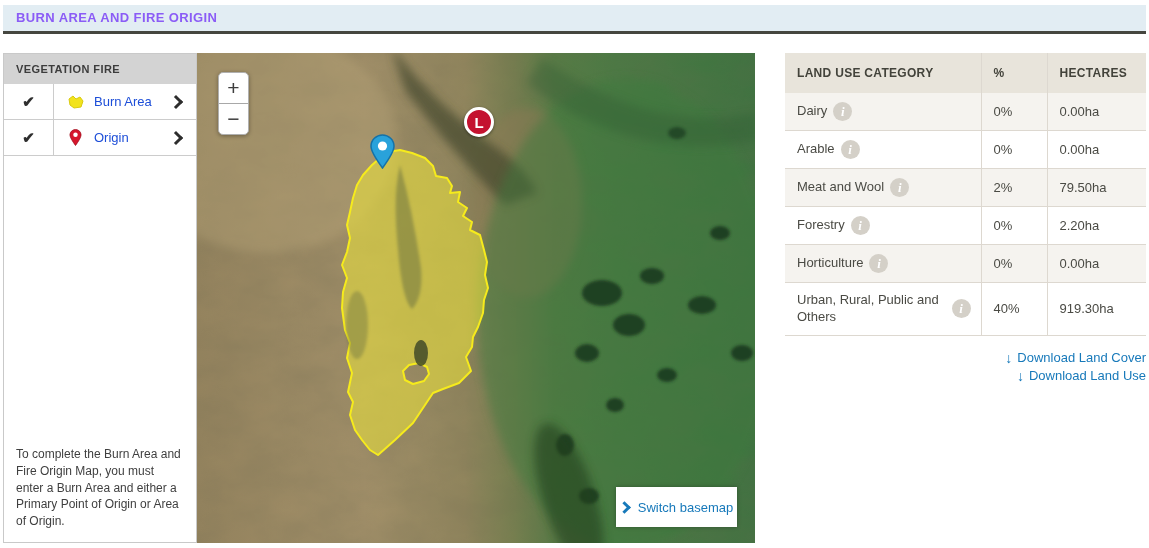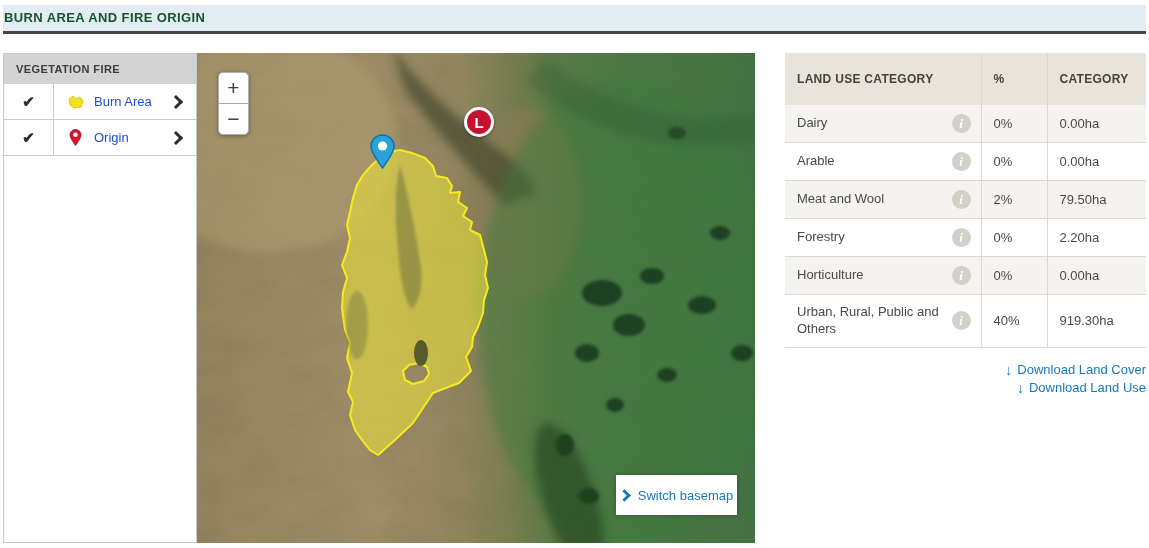--- a/index.html
+++ b/index.html
@@ -5,21 +5,21 @@
   html,body{margin:0;padding:0;}
   body{
     width:1149px;height:548px;overflow:hidden;background:#fff;
     font-family:"Liberation Sans",sans-serif;color:#4a4a44;position:relative;
   }
   .page{padding:5px 3px 0 3px;}
 
   
   .titlebar{
     background:#e2edf3;border-bottom:3px solid #45463f;height:26px;line-height:26px;
-    padding-left:1px;font-size:13px;font-weight:bold;color:#14532d;letter-spacing:.4px;
+    padding-left:13px;font-size:13px;font-weight:bold;color:#8b5cf6;letter-spacing:.4px;
   }
 
   
   .content{display:flex;margin-top:19px;}
 
   
   .sidebar{
     width:194px;height:490px;box-sizing:border-box;border:1px solid #c9c9c9;
     display:flex;flex-direction:column;background:#fff;flex:none;
   }
@@ -51,41 +51,41 @@
   .zbtn{height:30px;display:flex;align-items:center;justify-content:center;font-size:21px;color:#3e3e3e;cursor:pointer;user-select:none;}
   .zbtn.zout{border-top:1px solid #a8a8a8;}
   .marker-pin{position:absolute;left:173px;top:81px;width:25px;height:35px;cursor:pointer;}
   .marker-origin{
     position:absolute;left:267px;top:54px;width:30px;height:30px;border-radius:50%;
     background:#c41230;border:3px solid #fff;box-sizing:border-box;display:flex;align-items:center;
     justify-content:center;color:#fff;font-weight:bold;font-size:15px;cursor:pointer;
     box-shadow:0 1px 3px rgba(0,0,0,.45);
   }
   .basemap-btn{
-    position:absolute;right:18px;bottom:28px;width:121px;height:40px;background:#fff;
+    position:absolute;right:18px;bottom:16px;width:121px;height:40px;background:#fff;
     display:flex;align-items:center;justify-content:center;gap:9px;font-size:13px;color:#1779ba;
     box-shadow:0 0 4px rgba(0,0,0,.3);cursor:pointer;
   }
   .chev-blue{width:6px;height:6px;border-top:3px solid #1779ba;border-right:3px solid #1779ba;transform:rotate(45deg);flex:none;}
 
   
   .table-panel{width:361px;margin-left:30px;flex:none;}
   table{width:100%;border-collapse:collapse;font-size:13px;color:#4a4a44;table-layout:fixed;}
   col.c-cat{width:196px;} col.c-pct{width:66px;} col.c-ha{width:99px;}
   thead th{
     background:#e8e4db;font-size:12px;font-weight:bold;color:#43433b;text-align:left;
-    height:52px;padding:0 0 0 12px;letter-spacing:.3px;
+    height:40px;padding:0 0 0 12px;letter-spacing:.3px;
   }
   tbody td{border-bottom:1px solid #ddd8d0;padding:9px 0 9px 12px;vertical-align:middle;}
   .b-pct,.b-ha{border-left:1px solid #ddd8d0;}
   tbody tr:nth-child(odd){background:#f5f3ef;}
   tbody tr.total-row{background:#fff;}
   tbody tr.total-row td{border-bottom:3px solid #45463f;}
   td.cat{padding-right:10px;}
-  .cat-inner{display:flex;align-items:center;justify-content:space-between;gap:6px;}
+  .cat-inner{display:flex;align-items:center;gap:6px;}
   .cat-label{line-height:1.3;}
   .info-icon{
     width:19px;height:19px;border-radius:50%;background:#d4d0c8;color:#fff;flex:none;
     display:flex;align-items:center;justify-content:center;cursor:pointer;
     font-family:"Liberation Serif",serif;font-style:italic;font-weight:bold;font-size:13px;
   }
   .dl{margin-top:13px;text-align:right;}
   .dl-link{
     display:inline-flex;align-items:center;gap:5px;color:#1779ba;font-size:13px;
     line-height:18px;cursor:pointer;text-decoration:none;
@@ -128,20 +128,21 @@
             <svg width="13" height="17" viewBox="0 0 25 35">
                 <path d="M12.5,1 C18.8,1 24,6 24,12.3 C24,17 18,26.5 12.5,34 C7,26.5 1,17 1,12.3 C1,6 6.2,1 12.5,1 Z" fill="#d6162c" stroke="#9e0f1f" stroke-width="1.5"></path>
                 <circle cx="12.5" cy="12" r="4.6" fill="#fff"></circle>
               </svg>
           </span>
           <span class="leg-label">Origin</span>
           <span class="chev"></span>
         </div>
       </div>
 
+      <div class="sb-help">To complete the Burn Area and Fire Origin Map, you must enter a Burn Area and either a Primary Point of Origin or Area of Origin.</div>
     </div>
 
     <div class="map">
       <svg class="base" width="558" height="490" viewBox="0 0 558 490">
         <defs>
           <linearGradient id="lg" x1="0" y1="0" x2="1" y2="0">
             <stop offset="0" stop-color="#97855f"></stop>
             <stop offset="0.30" stop-color="#a4916a"></stop>
             <stop offset="0.48" stop-color="#93875e"></stop>
             <stop offset="0.57" stop-color="#76804f"></stop>
@@ -218,21 +219,21 @@
       <table>
         <colgroup>
             <col class="c-cat">
             <col class="c-pct">
             <col class="c-ha">
           </colgroup>
         <thead>
           <tr>
             <th>LAND USE CATEGORY</th>
             <th class="b-pct">%</th>
-            <th class="b-ha">CATEGORY</th>
+            <th class="b-ha">HECTARES</th>
           </tr>
         </thead>
         <tbody>
           <tr>
             <td class="cat">
                 <div class="cat-inner">
               <span class="cat-label">Dairy</span>
               <span class="info-icon">i</span>
             </div>
               </td>

